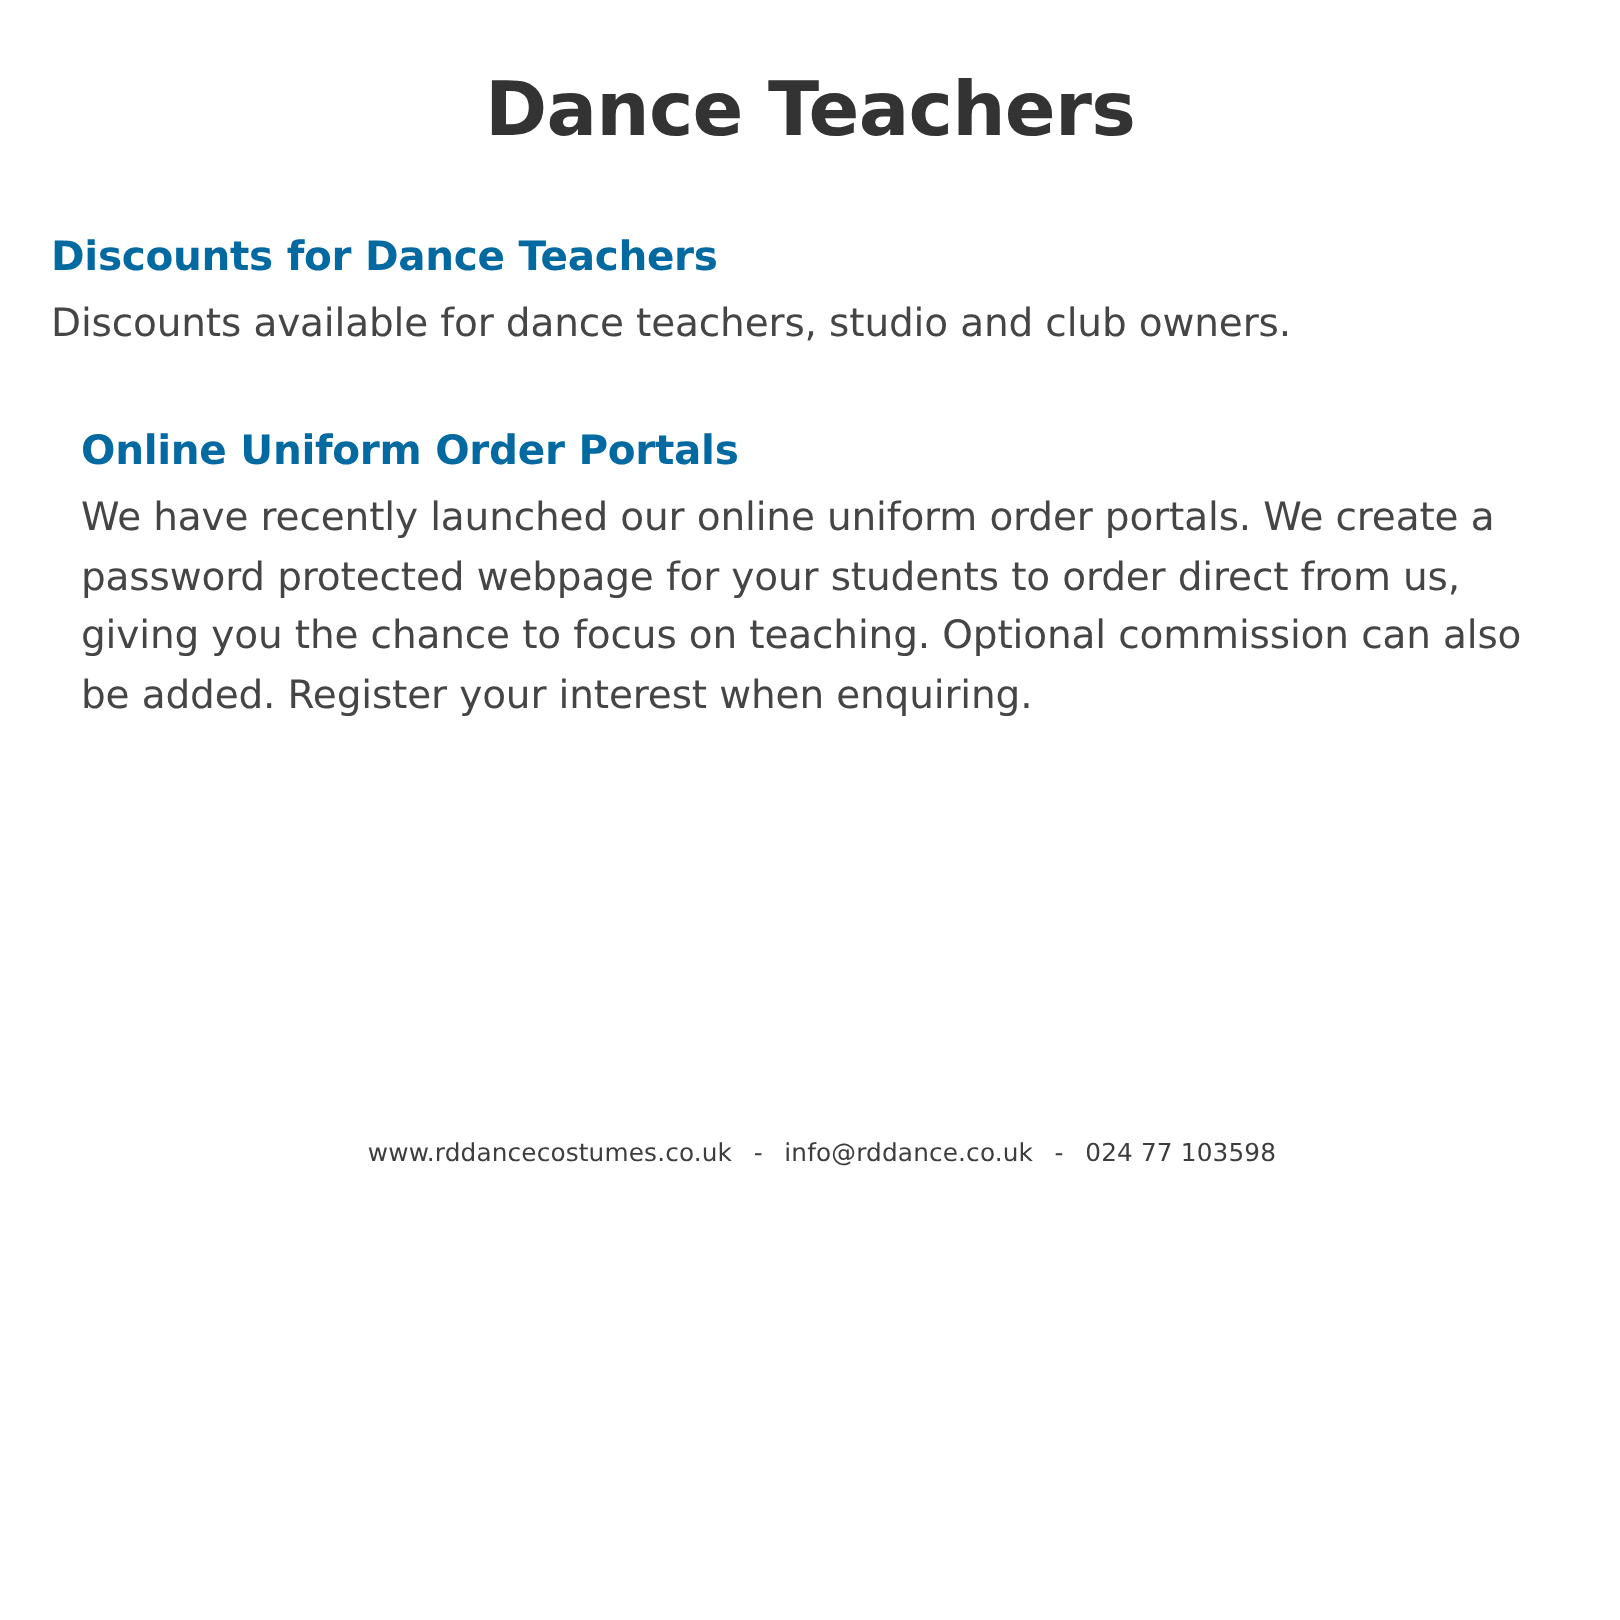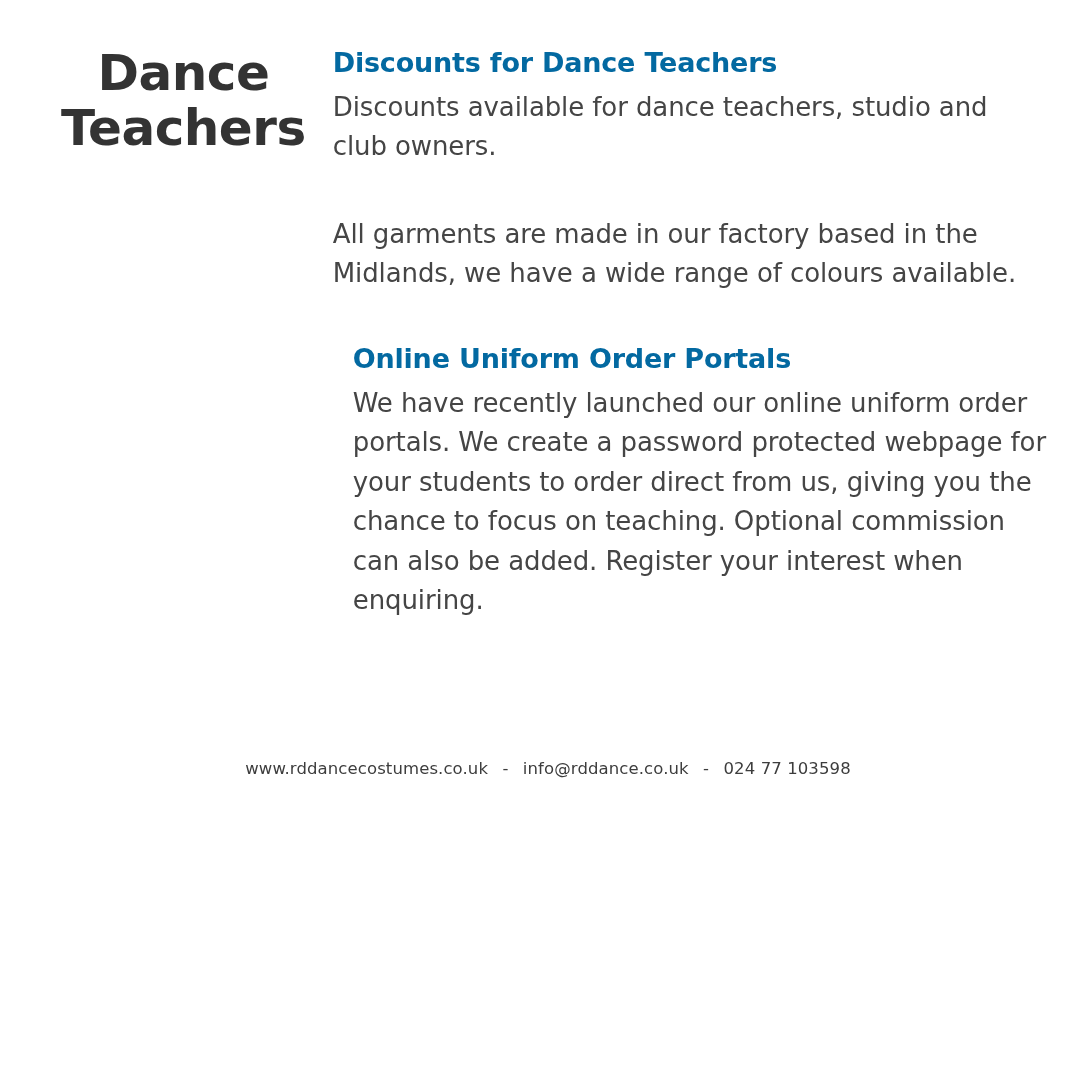--- a/index.html
+++ b/index.html
@@ -14,20 +14,21 @@
     color: #3a3a3a;
     overflow: hidden;
   }
   .page {
     position: relative;
     width: 1080px;
     height: 804px;
     box-sizing: border-box;
     padding: 46px 34px 0 34px;
     display: flex;
+    flex-direction: column;
   }
   .page-title {
     text-align: center;
     font-size: 50px;
     font-weight: bold;
     color: #333333;
     letter-spacing: -0.5px;
     margin: 0 0 54px 0;
     line-height: 1.1;
   }
@@ -82,21 +83,20 @@
   <h1 class="page-title">Dance Teachers</h1>
 
   <div class="sections">
 
     <div class="section">
       <h2 class="section-heading">Discounts for Dance Teachers</h2>
       <p class="section-body">Discounts available for dance teachers, studio and club owners.</p>
     </div>
 
     <div class="section">
-      <p class="section-body">All garments are made in our factory based in the Midlands, we have a wide range of colours available.</p>
     </div>
 
 
     <div class="section">
       <h2 class="section-heading">Online Uniform Order Portals</h2>
       <p class="section-body">We have recently launched our online uniform order portals. We create a password protected webpage for your students to order direct from us, giving you the chance to focus on teaching. Optional commission can also be added. Register your interest when enquiring.</p>
     </div>
 
   </div>
 

